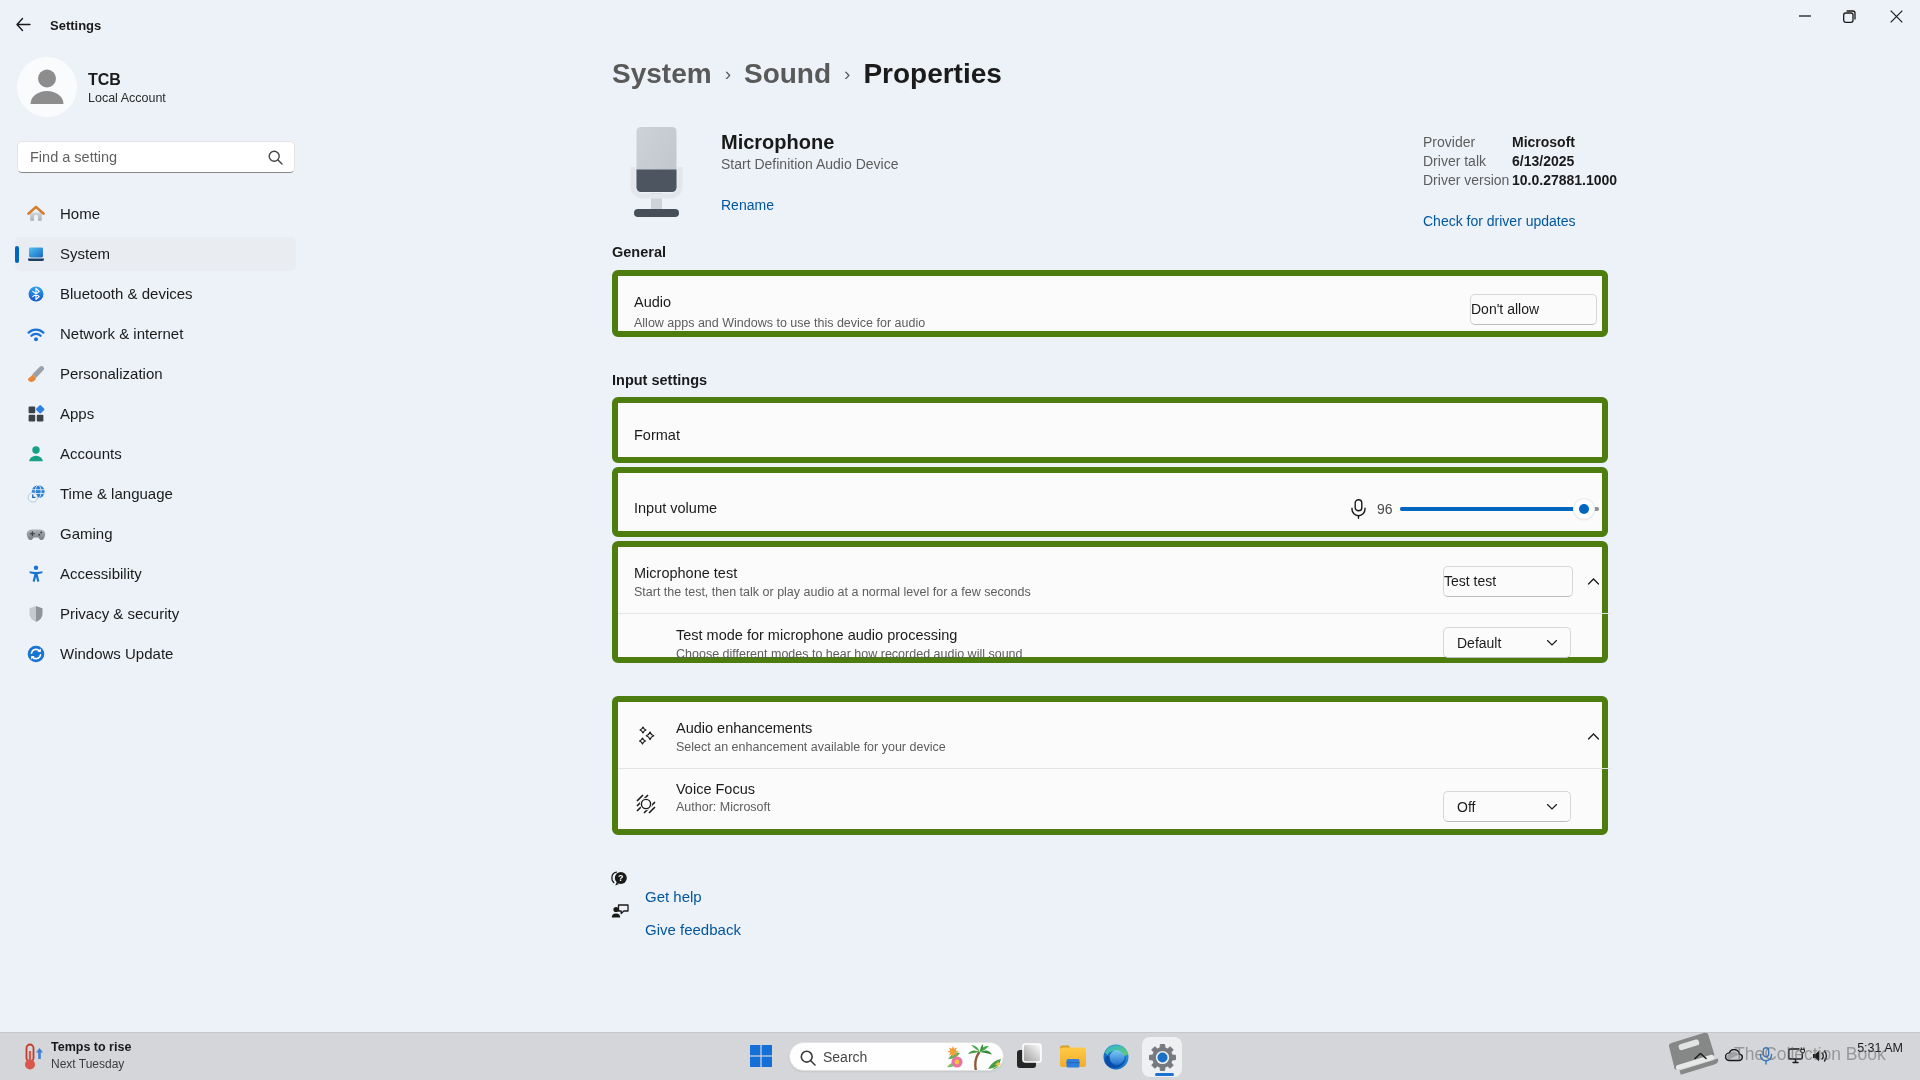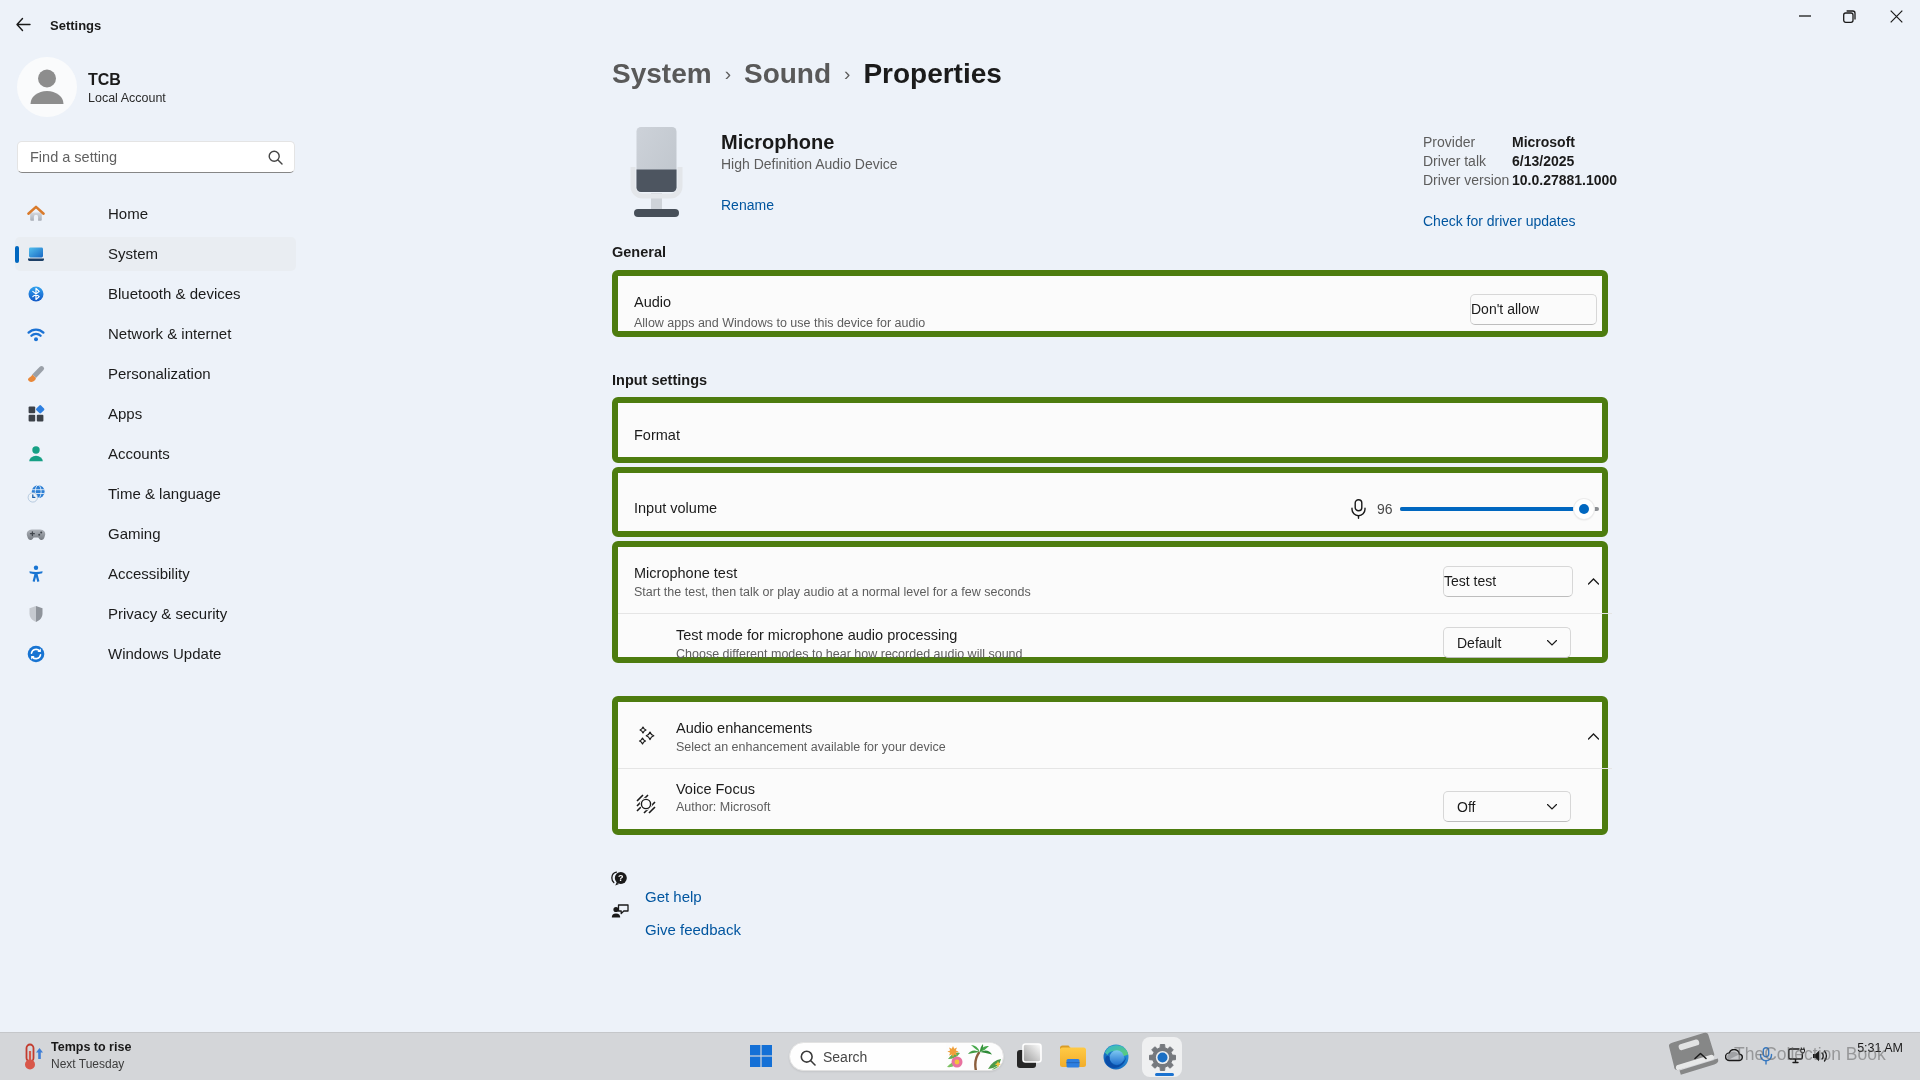--- a/index.html
+++ b/index.html
@@ -17,21 +17,21 @@
 #tcb { left:88px; top:71px; font-size:16px; font-weight:700; }
 #localacct { left:88px; top:91px; font-size:12.5px; color:#2b2b2b; }
 #searchbox {
   left:17px; top:141px; width:278px; height:32px;
   background:#ffffff; border:1px solid #e4e4e4; border-bottom:1px solid #868686;
   border-radius:5px;
 }
 #searchbox .ph { position:absolute; left:12px; top:7px; font-size:14.5px; color:#616161; }
 .navrow { position:absolute; left:15px; width:281px; height:34px; border-radius:5px; }
 .navrow .ic { position:absolute; left:11px; top:7px; width:20px; height:20px; }
-.navrow .tx { position:absolute; left:45px; top:8px; font-size:15px; color:#1b1b1b;margin-left:48px; }
+.navrow .tx { position:absolute; left:45px; top:8px; font-size:15px; color:#1b1b1b; }
 .navrow.sel { background:#e9edf2; }
 .navrow.sel .pill { position:absolute; left:0px; top:8.5px; width:3.5px; height:17px; border-radius:2px; background:#0067c0; }
 
 #crumbs { left:612px; top:58px; font-size:28px; font-weight:700; }
 #crumbs .dim { color:#595959; }
 #crumbs .sep { color:#5e5e5e; font-size:19px; font-weight:400; position:relative; top:-3px; padding:0 13px; }
 .h1 { font-size:20px; font-weight:700; color:#191919; }
 .sub { font-size:14px; color:#5d5d5d; }
 .link { color:#00559f;margin-top:20px; }
 .sech { font-size:14.5px; font-weight:700; }
@@ -258,21 +258,21 @@
         <stop offset="1" stop-color="#bfc5cc"></stop>
     </linearGradient>
   </defs>
   <rect x="21" y="68" width="11" height="19" fill="#ced3d9"></rect>
   <rect x="6.5" y="2" width="40" height="65" rx="4.5" fill="url(#michead)"></rect>
   <path d="M6.5 44.5 h40 V62.5 a4.5 4.5 0 0 1 -4.5 4.5 h-31 a4.5 4.5 0 0 1 -4.5 -4.5 z" fill="#4d5560"></path>
   <path d="M3 42 v19.5 a9.5 9.5 0 0 0 9.5 9.5 h28 a9.5 9.5 0 0 0 9.5-9.5 V42" fill="none" stroke="#e3e6ea" stroke-width="5"></path>
   <rect x="4" y="84" width="45" height="8" rx="4" fill="#474f59"></rect>
 </svg>
 <div class="abs h1" style="left:721px;top:131px">Microphone</div>
-<div class="abs sub" style="left:721px;top:156px">High Definition Audio Device</div>
+<div class="abs sub" style="left:721px;top:156px">Start Definition Audio Device</div>
 <div class="abs link" style="left:721px;top:177px;font-size:14px">Rename</div>
 
 <div class="drvlabel" style="top:134px">Provider</div>
 <div class="drvval" style="top:134px">Microsoft</div>
 <div class="drvlabel" style="top:153px">Driver talk</div>
 <div class="drvval" style="top:153px">6/13/2025</div>
 <div class="drvlabel" style="top:172px">Driver version</div>
 <div class="drvval" style="top:172px">10.0.27881.1000</div>
 <div class="abs link" style="left:1423px;top:193px;font-size:14px">Check for driver updates</div>
 

